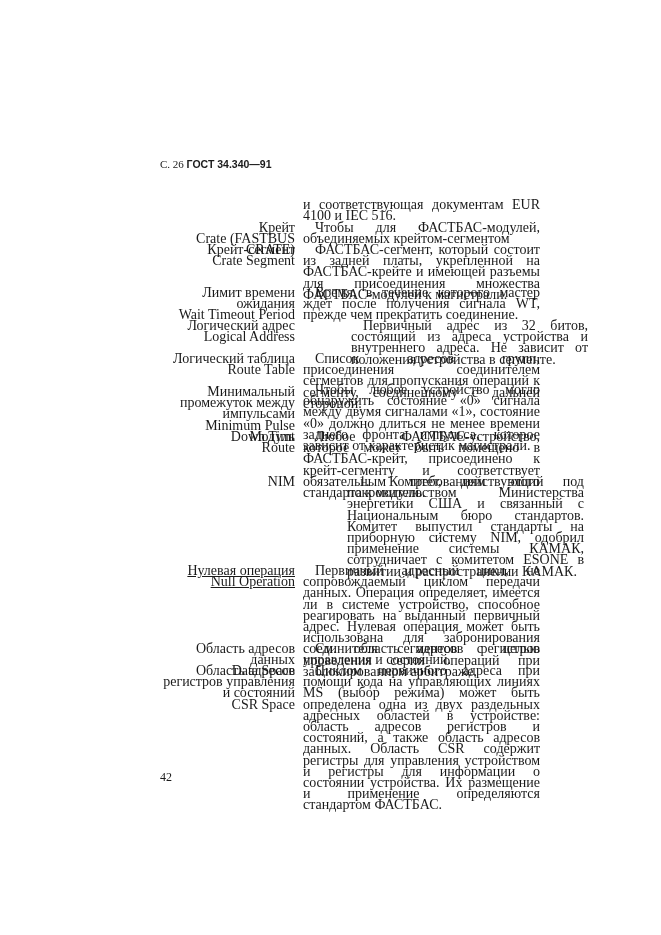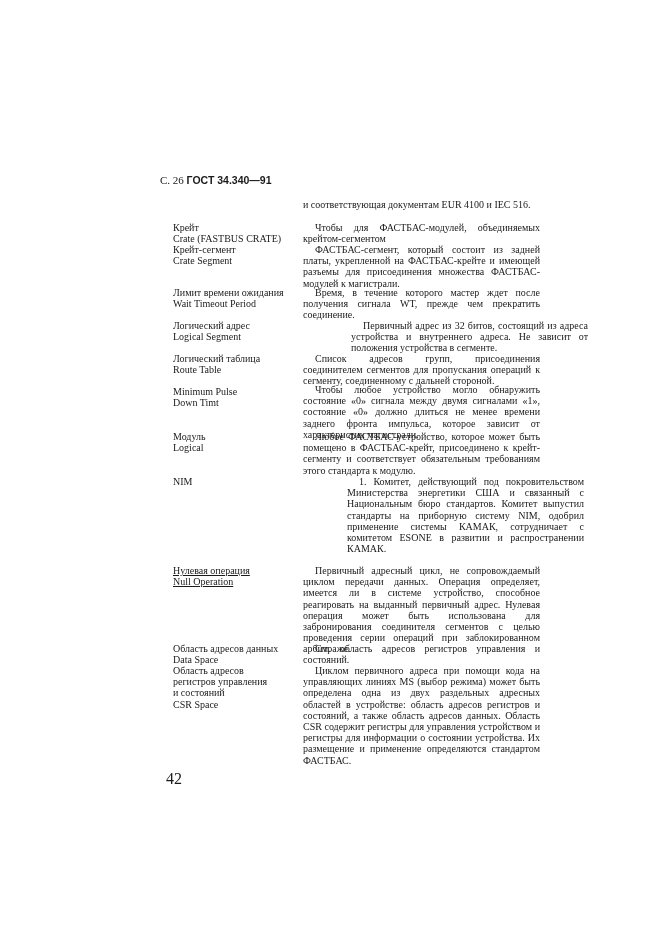--- a/index.html
+++ b/index.html
@@ -1,25 +1,25 @@
 <!DOCTYPE html>
 <html><head>
 <meta charset="utf-8">
 <style>
   html, body { margin: 0; padding: 0; background: #ffffff; }
   body { width: 661px; height: 935px; position: relative; overflow: hidden;
          font-family: "Liberation Serif", "DejaVu Serif", serif; color: #1a1a1a; }
-  .header { position: absolute; left: 160px; top: 174px; font-size: 11px; }
+  .header { position: absolute; left: 160px; top: 158px; font-size: 11px; }
   .header .code { font-weight: bold; font-family: "Liberation Sans", sans-serif; font-size: 10.5px; }
-  .term { position: absolute; left: 173px; font-size: 10px; line-height: 11.2px; width: 135px; }
-  .def { position: absolute; left: 303px; width: 237px; font-size: 10px; line-height: 11.2px;
+  .term { position: absolute; left: 160px; font-size: 14px; line-height: 11.2px; width: 135px; text-align: right; }
+  .def { position: absolute; left: 303px; width: 237px; font-size: 14px; line-height: 11.2px;
          text-align: justify; }
   .def p { margin: 0; text-indent: 12px; }
   .def p.noindent { text-indent: 0; }
-  .pagenum { position: absolute; left: 166px; top: 770px; font-size: 16px; }
+  .pagenum { position: absolute; left: 160px; top: 770px; font-size: 12px; }
 </style>
 </head>
 <body>
 
 <div class="header">
   <span>С. 26</span>
   <span class="code">ГОСТ 34.340—91</span>
 </div>
 
 <div class="def" style="top:199px;">
@@ -45,45 +45,46 @@
 <div class="term" style="top:287px;">
   <div>Лимит времени ожидания</div>
   <div>Wait Timeout Period</div>
 </div>
 <div class="def" style="top:287px;">
   <p>Время, в течение которого мастер ждет после получения сигнала WT, прежде чем прекратить соединение.</p>
 </div>
 
 <div class="term" style="top:320px;">
   <div>Логический адрес</div>
-  <div>Logical Segment</div>
+  <div>Logical Address</div>
 </div>
 <div class="def" style="top:320px;margin-left:48px;">
   <p>Первичный адрес из 32 битов, состоящий из адреса устройства и внутреннего адреса. Не зависит от положения устройства в сегменте.</p>
 </div>
 
 <div class="term" style="top:353px;">
   <div>Логический таблица</div>
   <div>Route Table</div>
 </div>
 <div class="def" style="top:353px;">
   <p>Список адресов групп, присоединения соединителем сегментов для пропускания операций к сегменту, соединенному с дальней стороной.</p>
 </div>
 
 <div class="term" style="top:386px;">
+  <div>Минимальный промежуток между импульсами</div>
   <div>Minimum Pulse</div>
   <div>Down Timt</div>
 </div>
 <div class="def" style="top:384px;">
   <p>Чтобы любое устройство могло обнаружить состояние «0» сигнала между двумя сигналами «1», состояние «0» должно длиться не менее времени заднего фронта импульса, которое зависит от характеристик магистрали.</p>
 </div>
 
 <div class="term" style="top:431px;">
   <div>Модуль</div>
-  <div>Logical</div>
+  <div>Route</div>
 </div>
 <div class="def" style="top:431px;">
   <p>Любое ФАСТБАС-устройство, которое может быть помещено в ФАСТБАС-крейт, присоединено к крейт-сегменту и соответствует обязательным требованиям этого стандарта к модулю.</p>
 </div>
 
 <div class="term" style="top:476px;">
   <div>NIM</div>
 </div>
 <div class="def" style="top:476px;margin-left:44px;">
   <p>1. Комитет, действующий под покровительством Министерства энергетики США и связанный с Национальным бюро стандартов. Комитет выпустил стандарты на приборную систему NIM, одобрил применение системы КАМАК, сотрудничает с комитетом ESONE в развитии и распространении КАМАК.</p>

